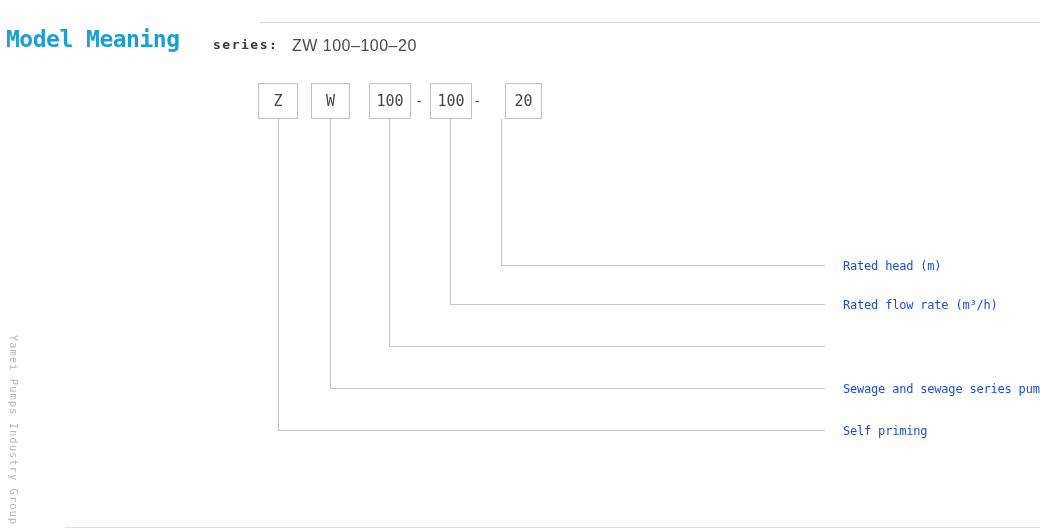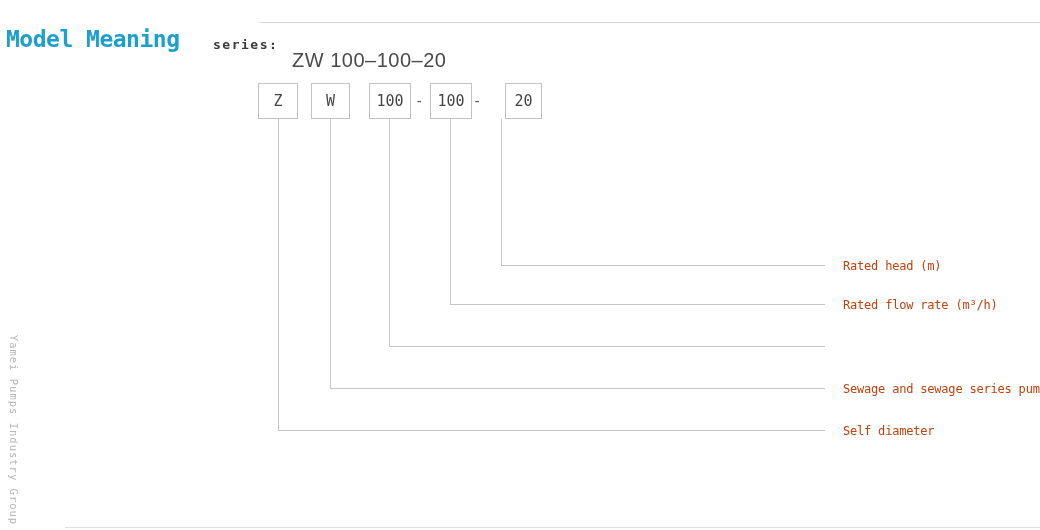--- a/index.html
+++ b/index.html
@@ -39,25 +39,24 @@
     font-size: 13px;
     font-weight: bold;
     letter-spacing: 1.5px;
     color: #3a3a3a;
     white-space: nowrap;
   }
   .example-value {
     position: absolute;
     left: 292px; top: 37px;
     font-family: "Liberation Sans", sans-serif;
-    font-size: 20px;
+    font-size: 16px;
     letter-spacing: 0.5px;
     color: #4a4a4a;
     white-space: nowrap;
-    margin-top: 12px;
   }
   .model-box {
     position: absolute;
     top: 83px;
     height: 36px;
     border: 1px solid #c2c2c2;
     background: #ffffff;
     display: flex;
     align-items: center;
     justify-content: center;
@@ -85,21 +84,21 @@
   .conn-0 { left: 501px; top: 119px; width: 324px; height: 147px; } 
   .conn-1 { left: 450px; top: 119px; width: 375px; height: 186px; } 
   .conn-2 { left: 389px; top: 119px; width: 436px; height: 228px; } 
   .conn-3 { left: 330px; top: 119px; width: 495px; height: 270px; } 
   .conn-4 { left: 278px; top: 119px; width: 547px; height: 312px; } 
   .annotation {
     position: absolute;
     left: 843px;
     font-size: 12px;
     letter-spacing: -0.2px;
-    color: #c2410c;
+    color: #1d4ed8;
     white-space: nowrap;
   }
   .ann-0 { top: 259px; }
   .ann-1 { top: 298px; }
   .ann-2 { top: 340px; }
   .ann-3 { top: 382px; }
   .ann-4 { top: 424px; }
   .watermark {
     position: absolute;
     left: 14px; top: 430px;
@@ -133,19 +132,19 @@
 
   <div class="connector conn-0"></div>
   <div class="connector conn-1"></div>
   <div class="connector conn-2"></div>
   <div class="connector conn-3"></div>
   <div class="connector conn-4"></div>
 
   <div class="annotation ann-0">Rated head (m)</div>
   <div class="annotation ann-1">Rated flow rate (m³/h)</div>
   <div class="annotation ann-3">Sewage and sewage series pump</div>
-  <div class="annotation ann-4">Self diameter</div>
+  <div class="annotation ann-4">Self priming</div>
 
   <div class="watermark">Yamei Pumps Industry Group</div>
 
   <div class="bottom-divider"></div>
 
 </div>
 
 </body></html>

